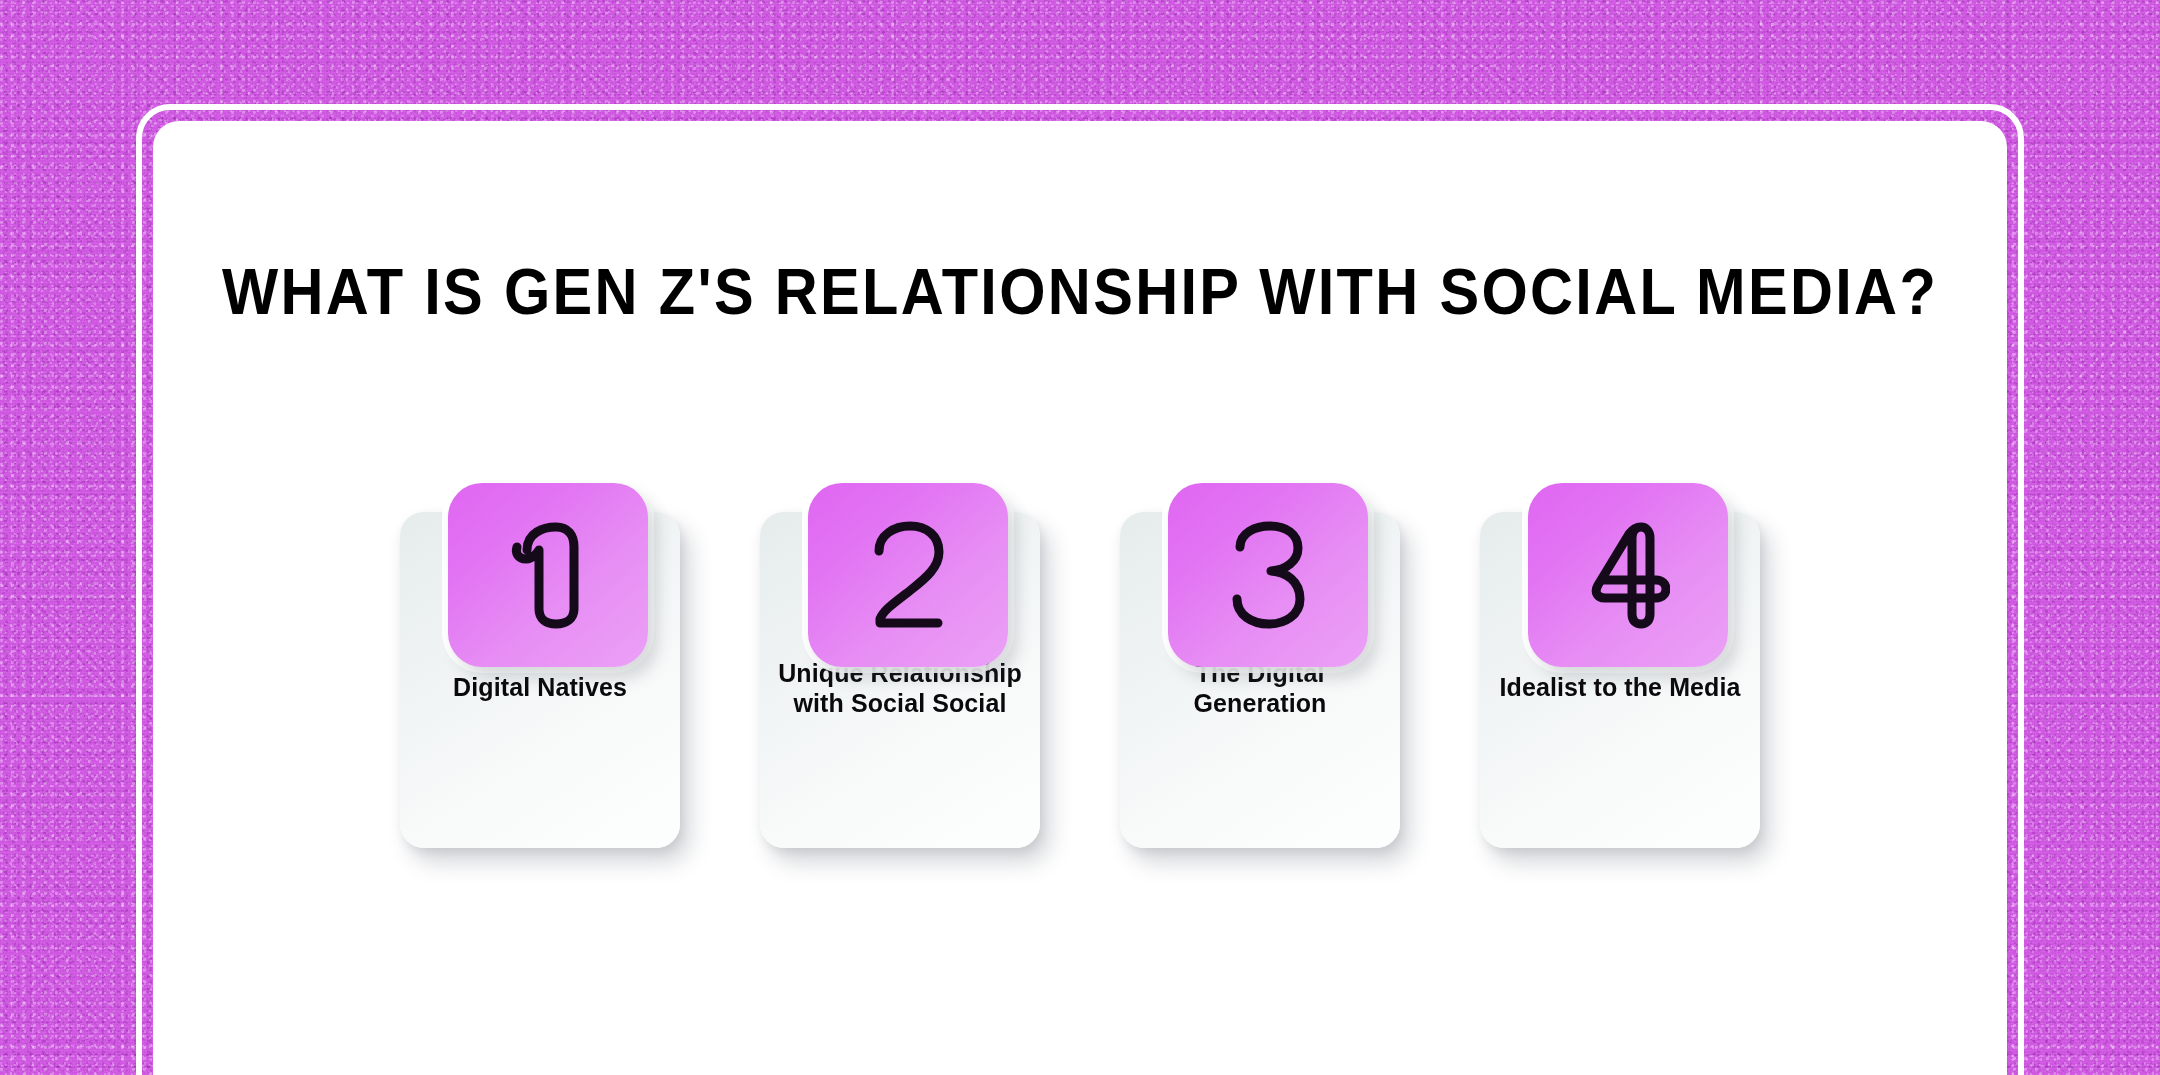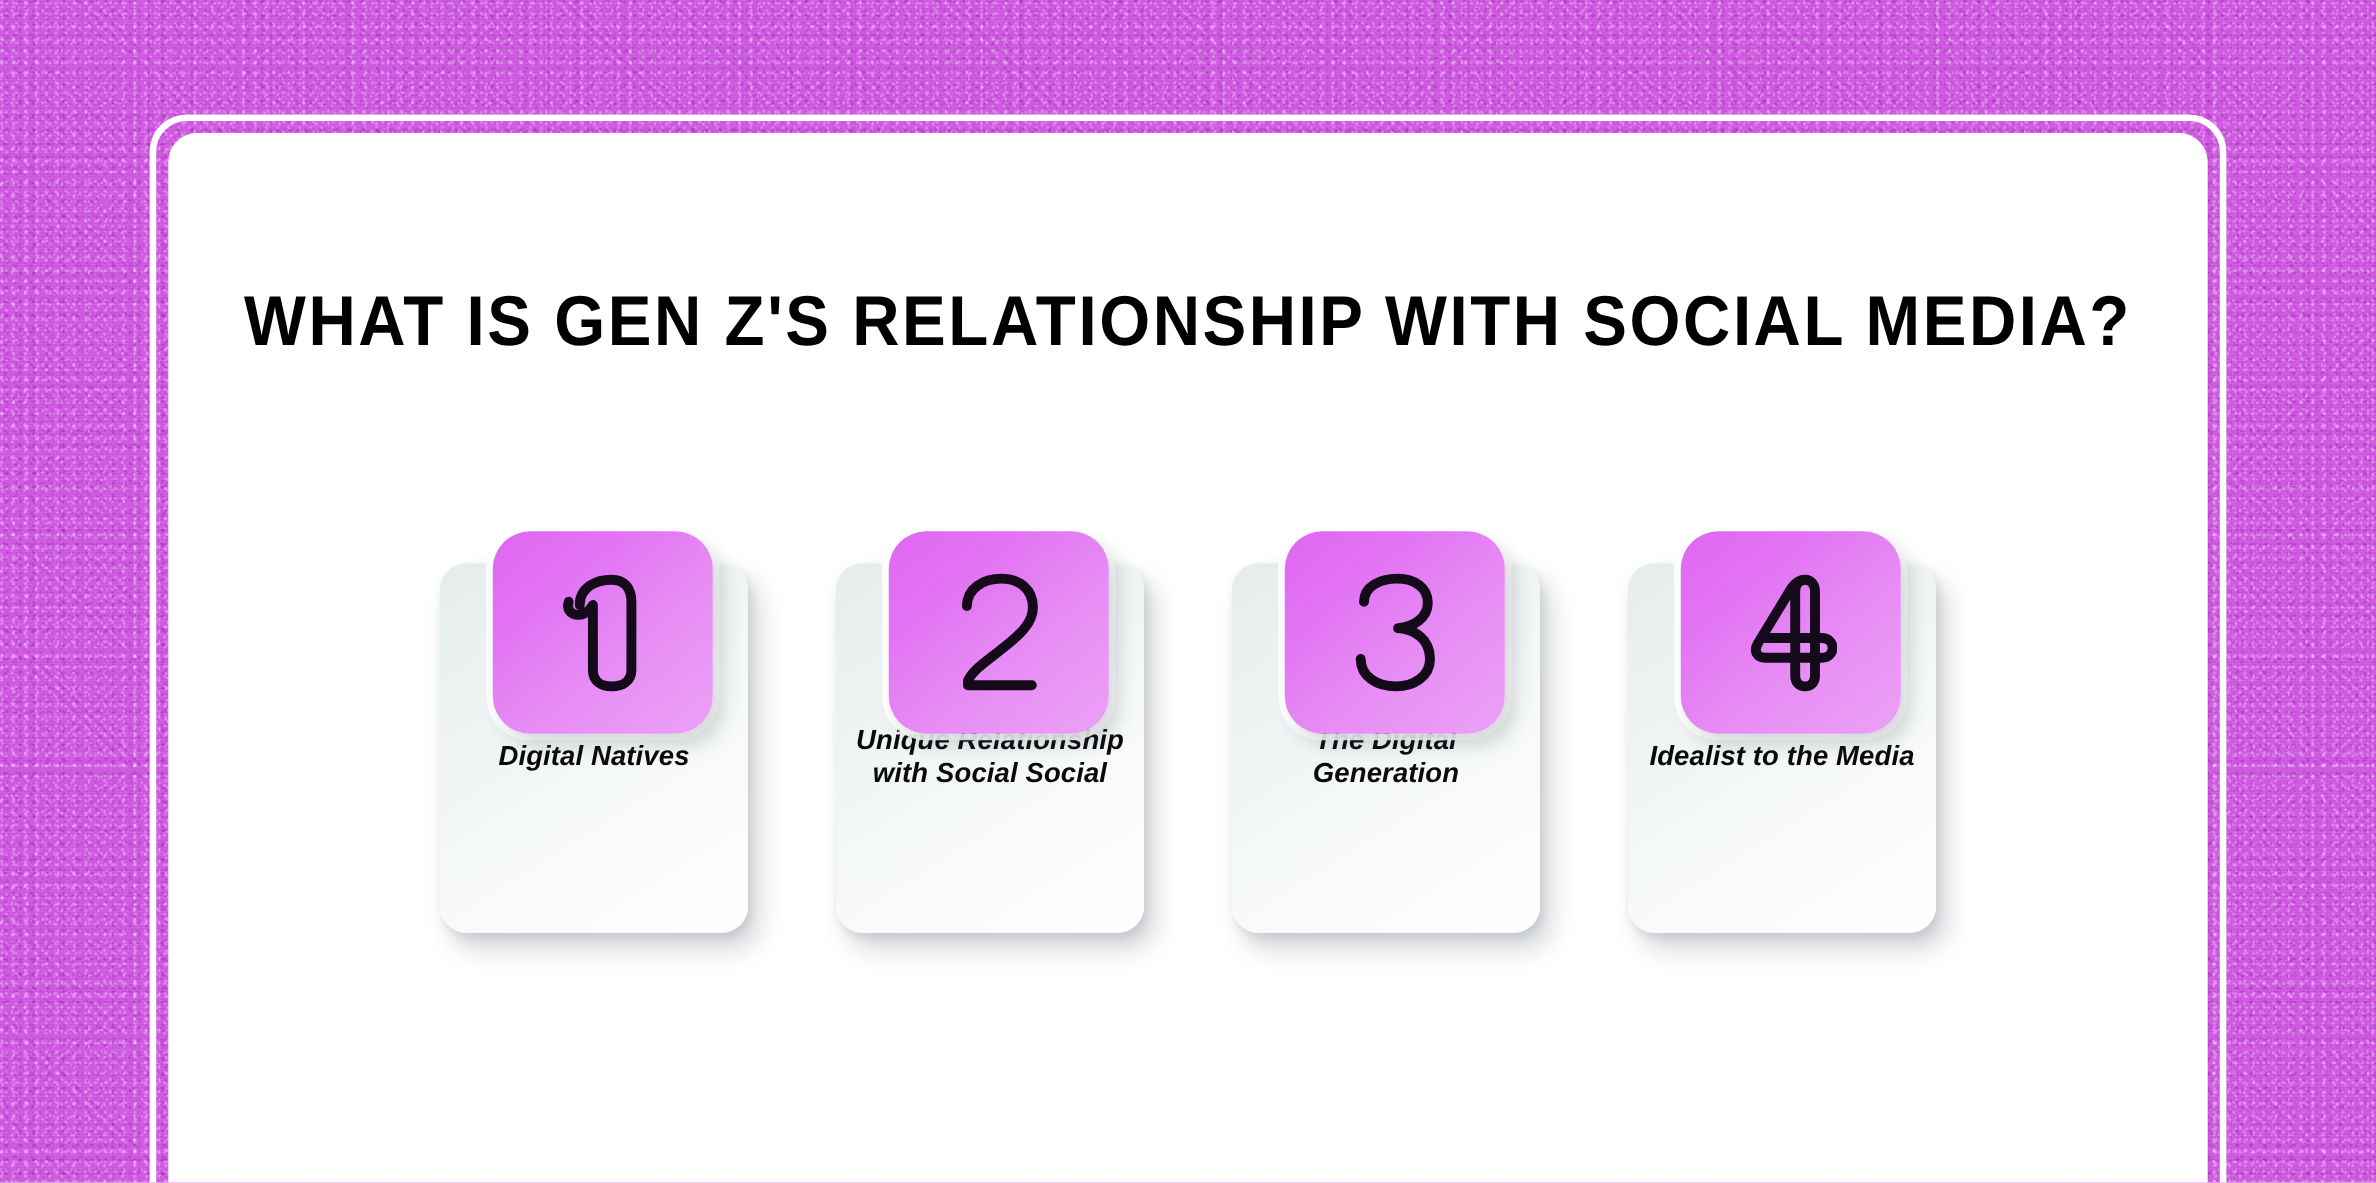--- a/index.html
+++ b/index.html
@@ -92,21 +92,20 @@
 
   
   #card-row {
     position:absolute;
     left:0; right:0;
     top:362px;
     display:flex;
     justify-content:center;
     align-items:flex-start;
     gap:80px;
-    font-style:italic;
   }
 
   .card {
     position:relative;
     width:280px;
     height:365px;
   }
 
   .card-body {
     position:absolute;

